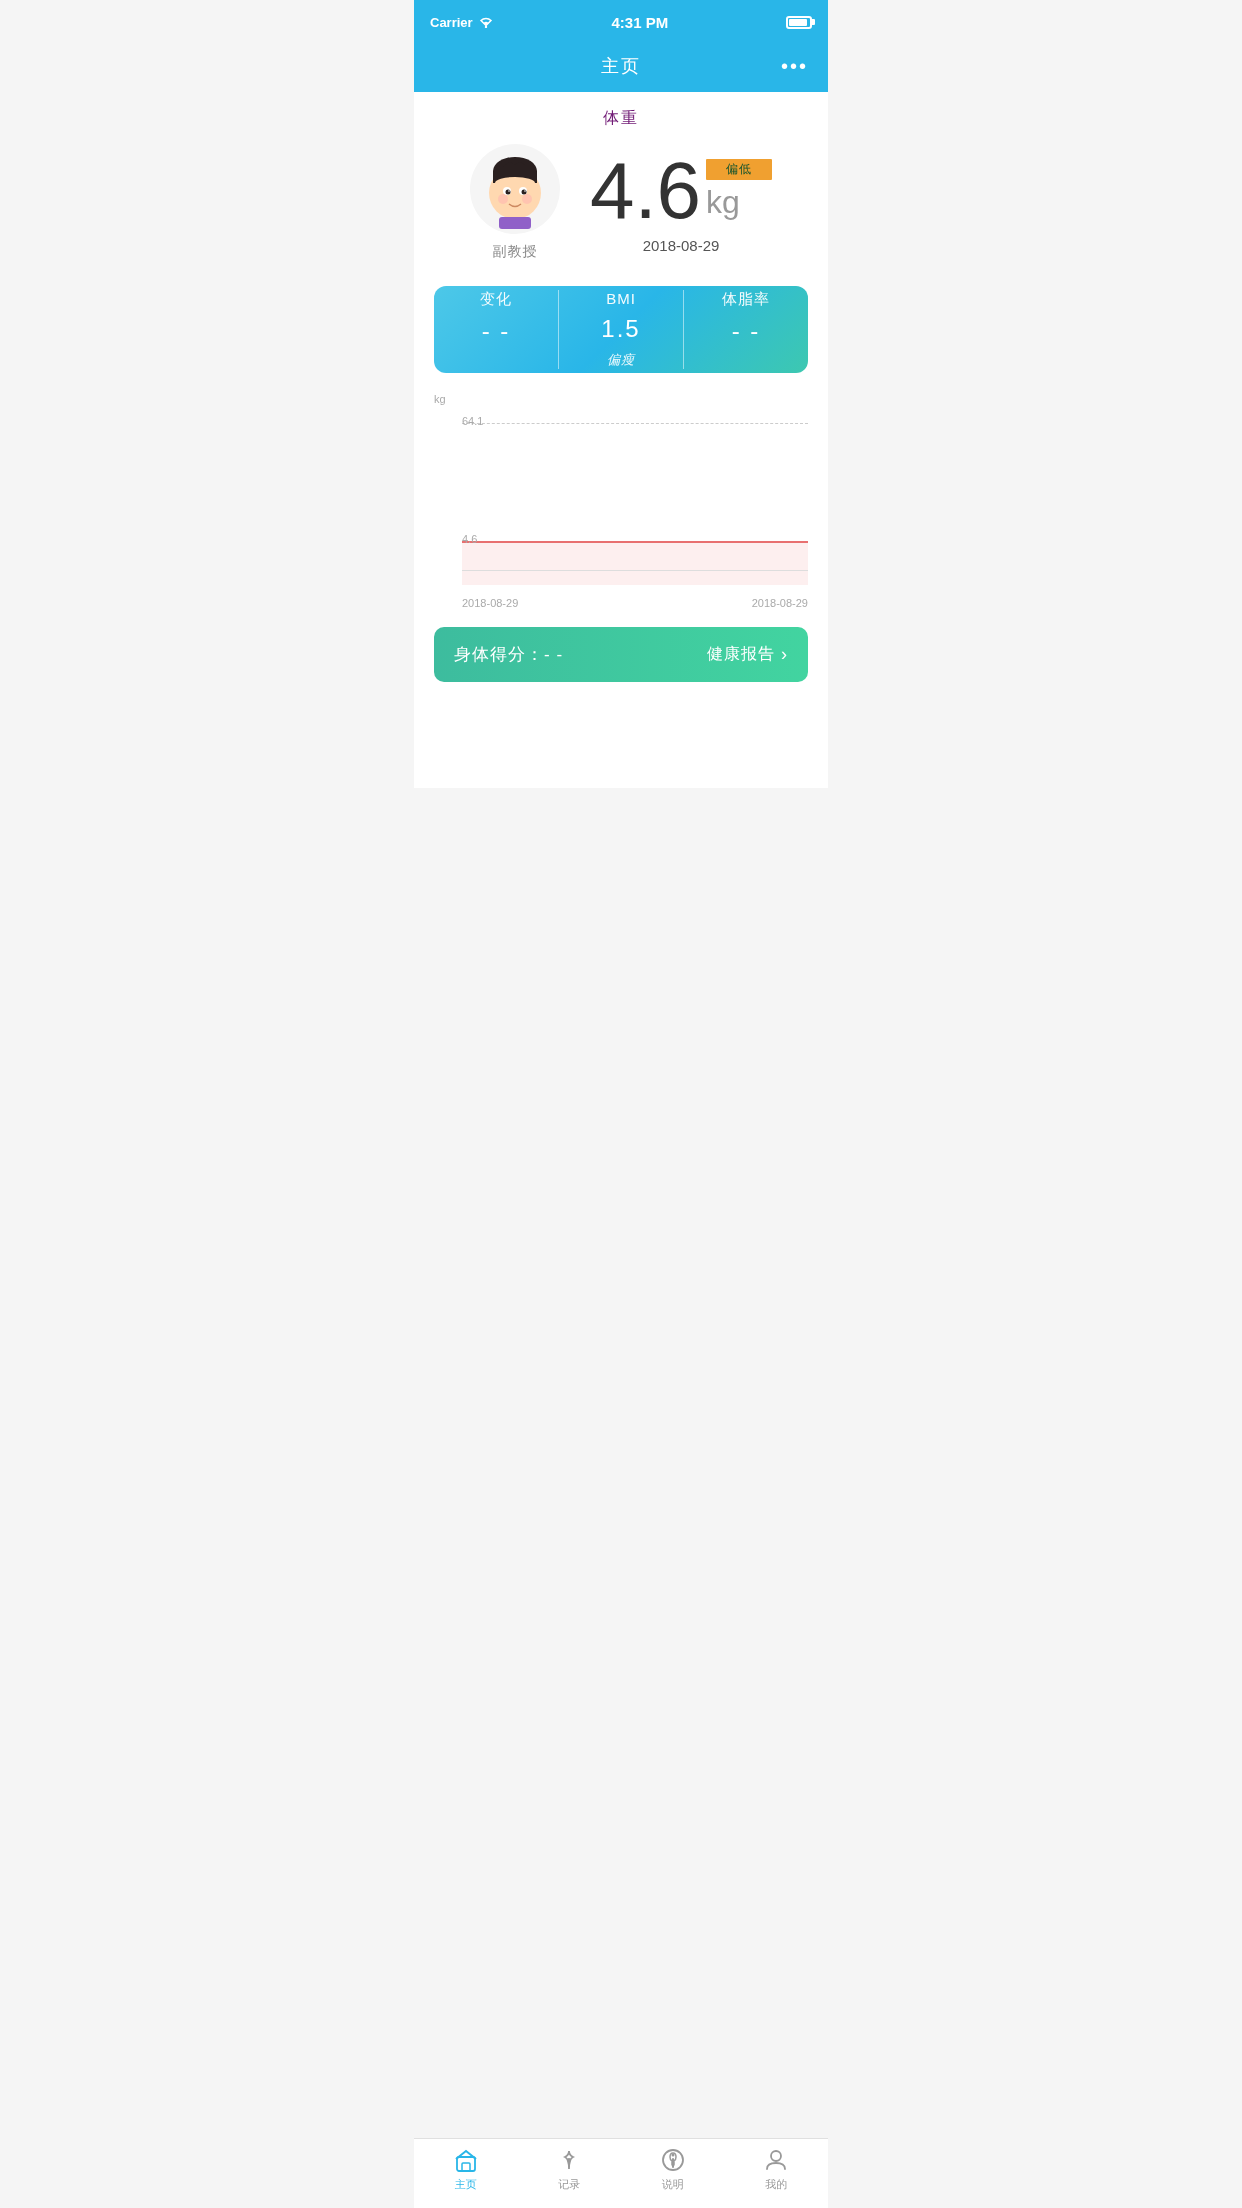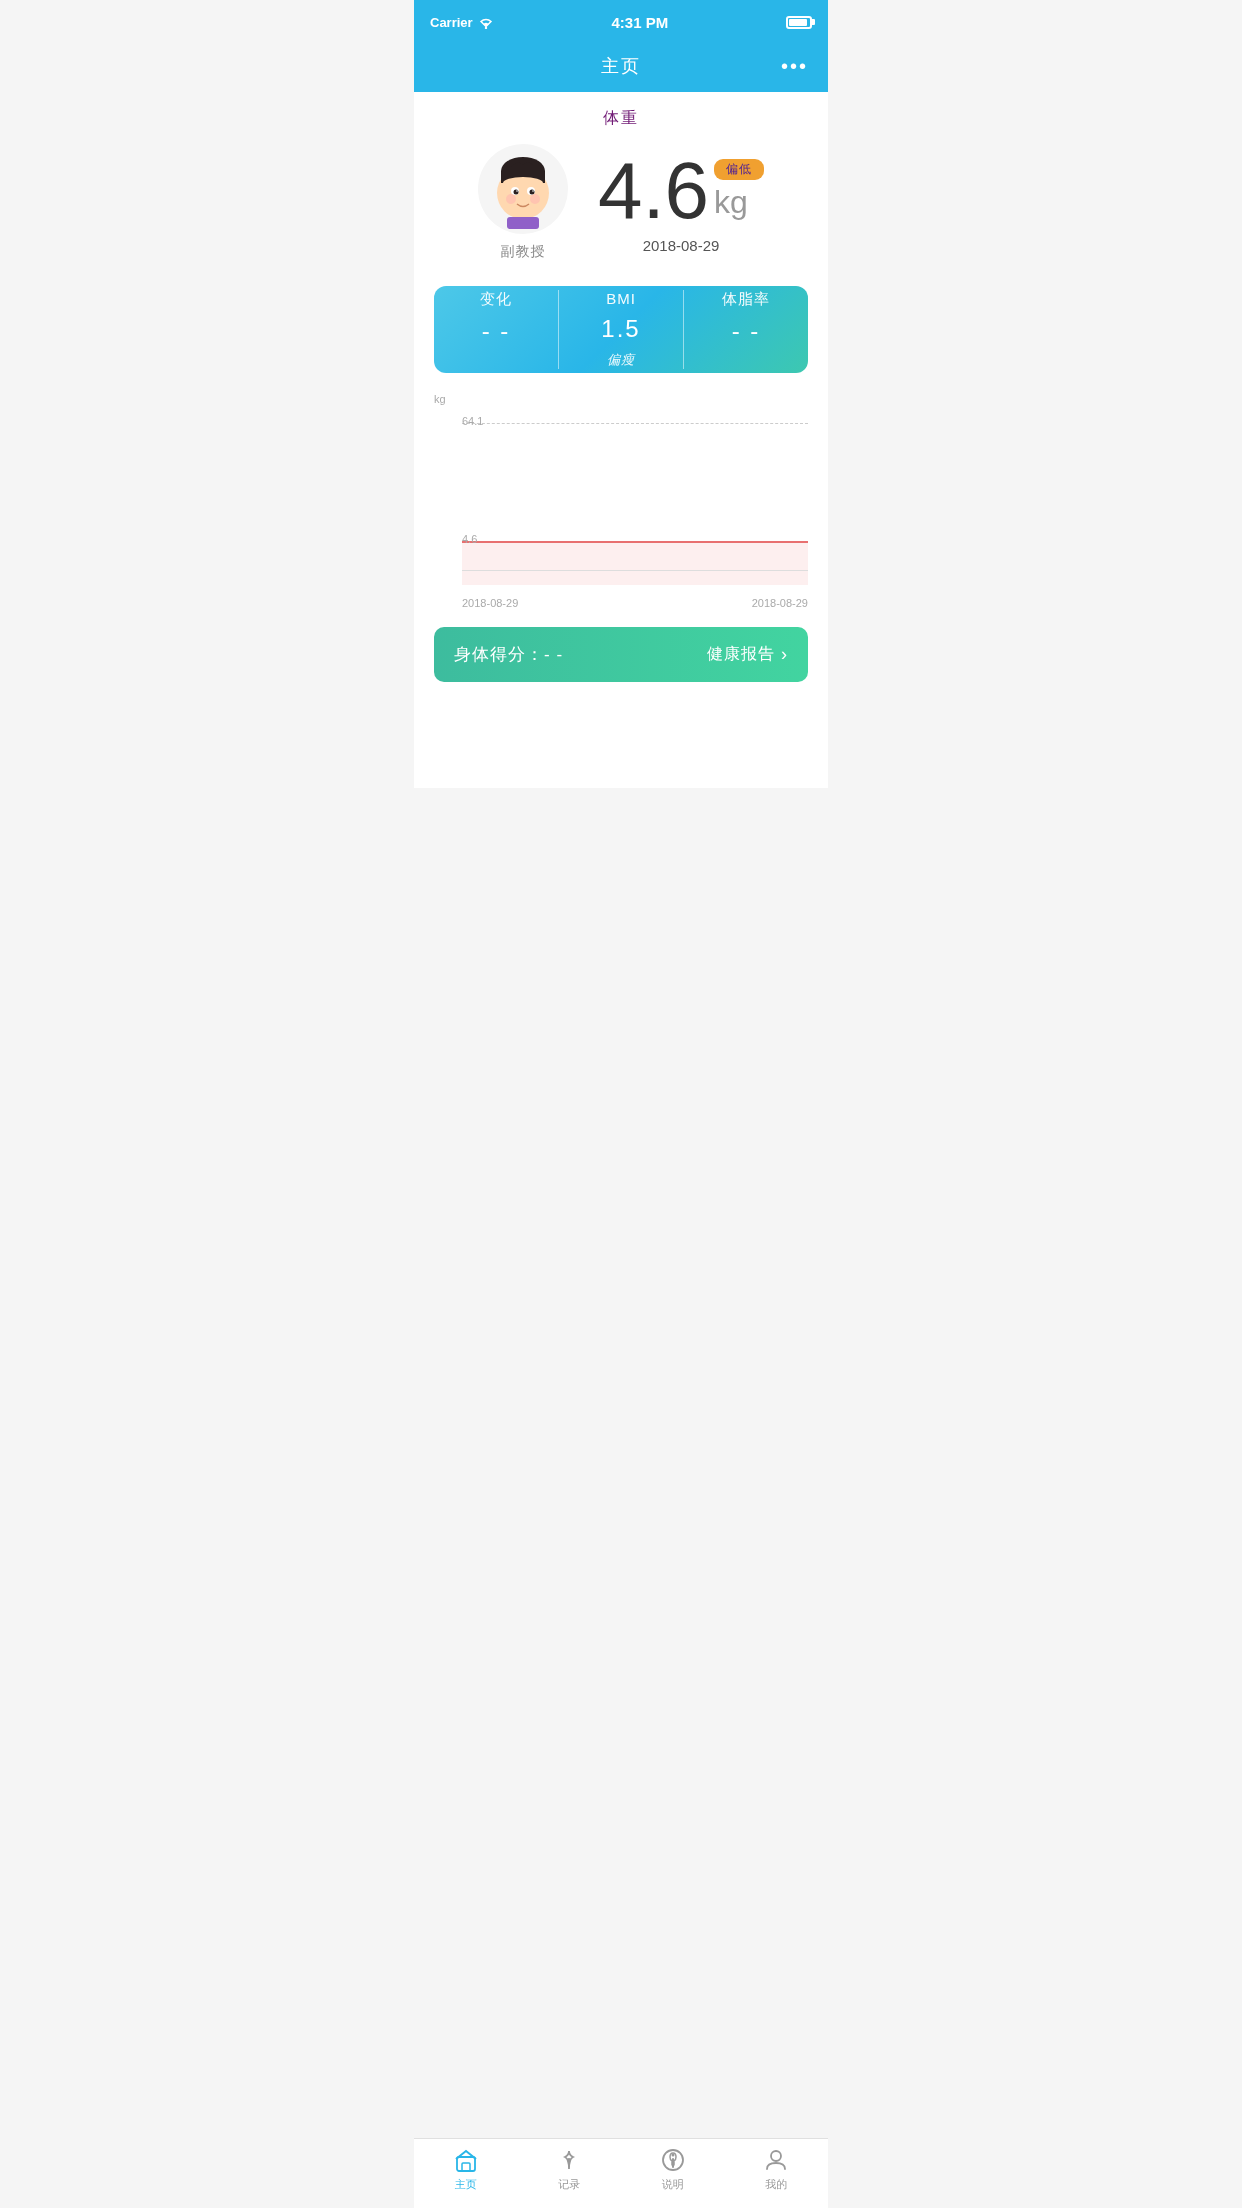--- a/index.html
+++ b/index.html
@@ -18,21 +18,21 @@
       background: #29b6e8;
       display: flex;
       align-items: center;
       justify-content: space-between;
       padding: 6px 16px;
       height: 44px;
       color: white;
       font-size: 14px;
       font-weight: 600;
     }
-    .status-left { display: flex; align-items: center; gap: 5px; font-size: 13px; }
+    .status-left { display: flex; gap: 5px; font-size: 13px; }
     .status-center { font-size: 15px; font-weight: 600; }
     .status-right { display: flex; align-items: center; }
     .battery-icon {
       width: 26px; height: 13px; border: 2px solid white; border-radius: 3px; position: relative; display: flex; align-items: center; padding: 1px;
     }
     .battery-icon::after {
       content: ''; position: absolute; right: -5px; top: 50%; transform: translateY(-50%);
       width: 3px; height: 6px; background: white; border-radius: 0 1px 1px 0;
     }
     .battery-fill { background: white; height: 100%; width: 90%; border-radius: 1px; }
@@ -125,24 +125,24 @@
     }
     .weight-right {
       display: flex;
       flex-direction: column;
       align-items: flex-start;
       padding-top: 8px;
       gap: 4px;
     }
     .badge-low {
       background: #f0a030;
-      color: #4c1d95;
+      color: #14532d;
       font-size: 12px;
-      padding: 2px 12px;
-      border-radius: 9px;
+      padding: 2px 20px;
+      border-radius: 1px;
       letter-spacing: 1px;
     }
     .weight-unit {
       font-size: 32px;
       color: #999;
       font-weight: 300;
     }
     .weight-date {
       font-size: 15px;
       color: #555;

